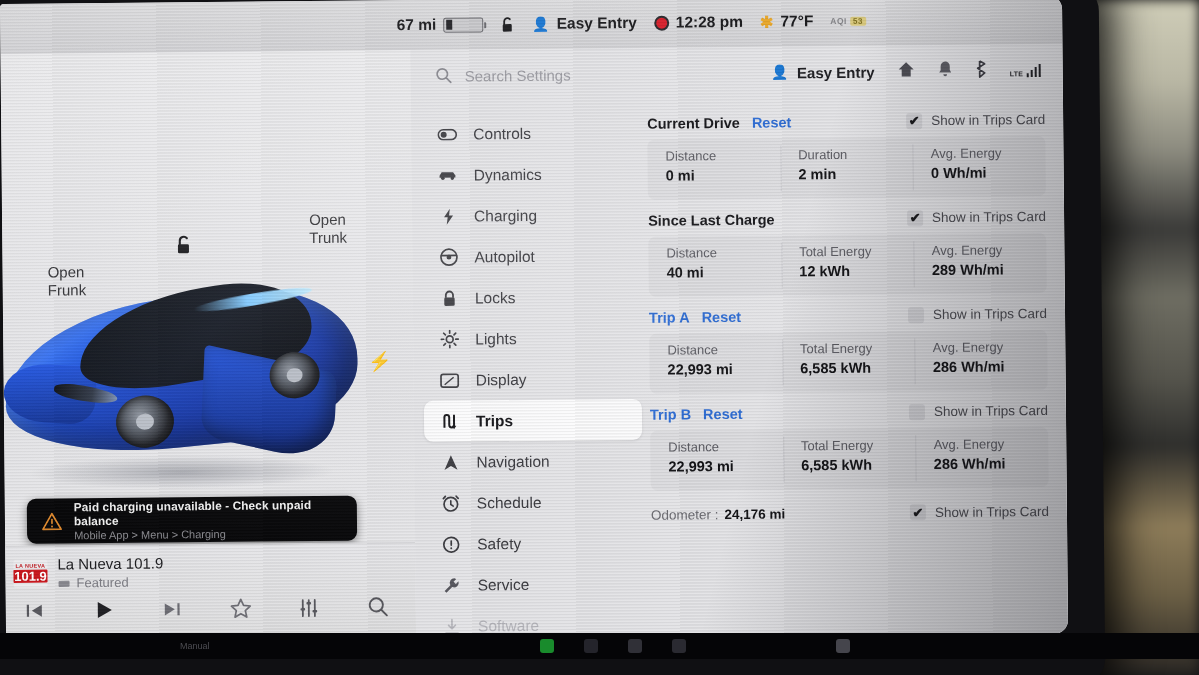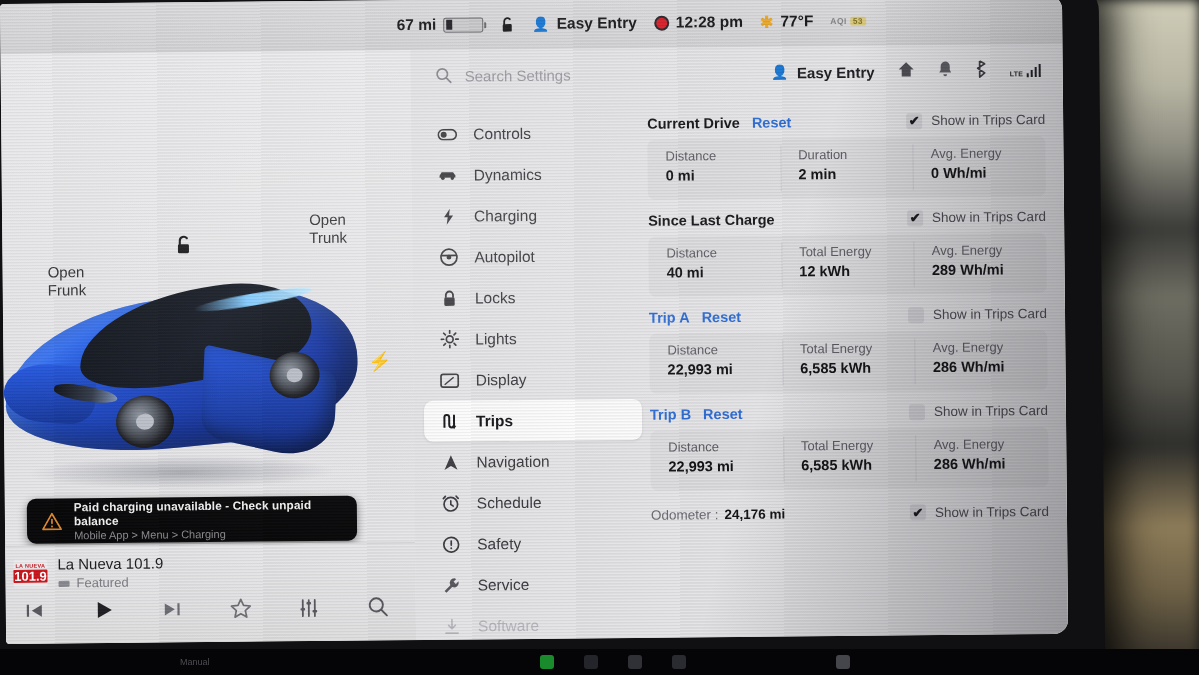--- a/index.html
+++ b/index.html
@@ -241,21 +241,21 @@
   .stat-value { font-size: 14.5px; color: #121215; font-weight: bold; }
   .odo-row {
     display: flex; align-items: center; height: 28px; margin-top: 10px;
     font-size: 13.5px;
   }
   .odo-label { color: #6a6a70; }
   .odo-value { color: #121215; font-weight: bold; margin-left: 6px; }
 
   
   .os-taskbar {
-    position: absolute; left: 0; bottom: 0; width: 1199px; height: 26px;
+    position: absolute; left: 0; bottom: 16px; width: 1199px; height: 26px;
     background: #050507; z-index: 50;
     display: flex; align-items: center; gap: 30px; padding-left: 180px;
     font-size: 9px; color: #4d4d52;
   }
   .tb-ico { width: 14px; height: 14px; border-radius: 3px; opacity: .82; }
 </style>
 </head>
 <body>
 
 <div id="photo">

